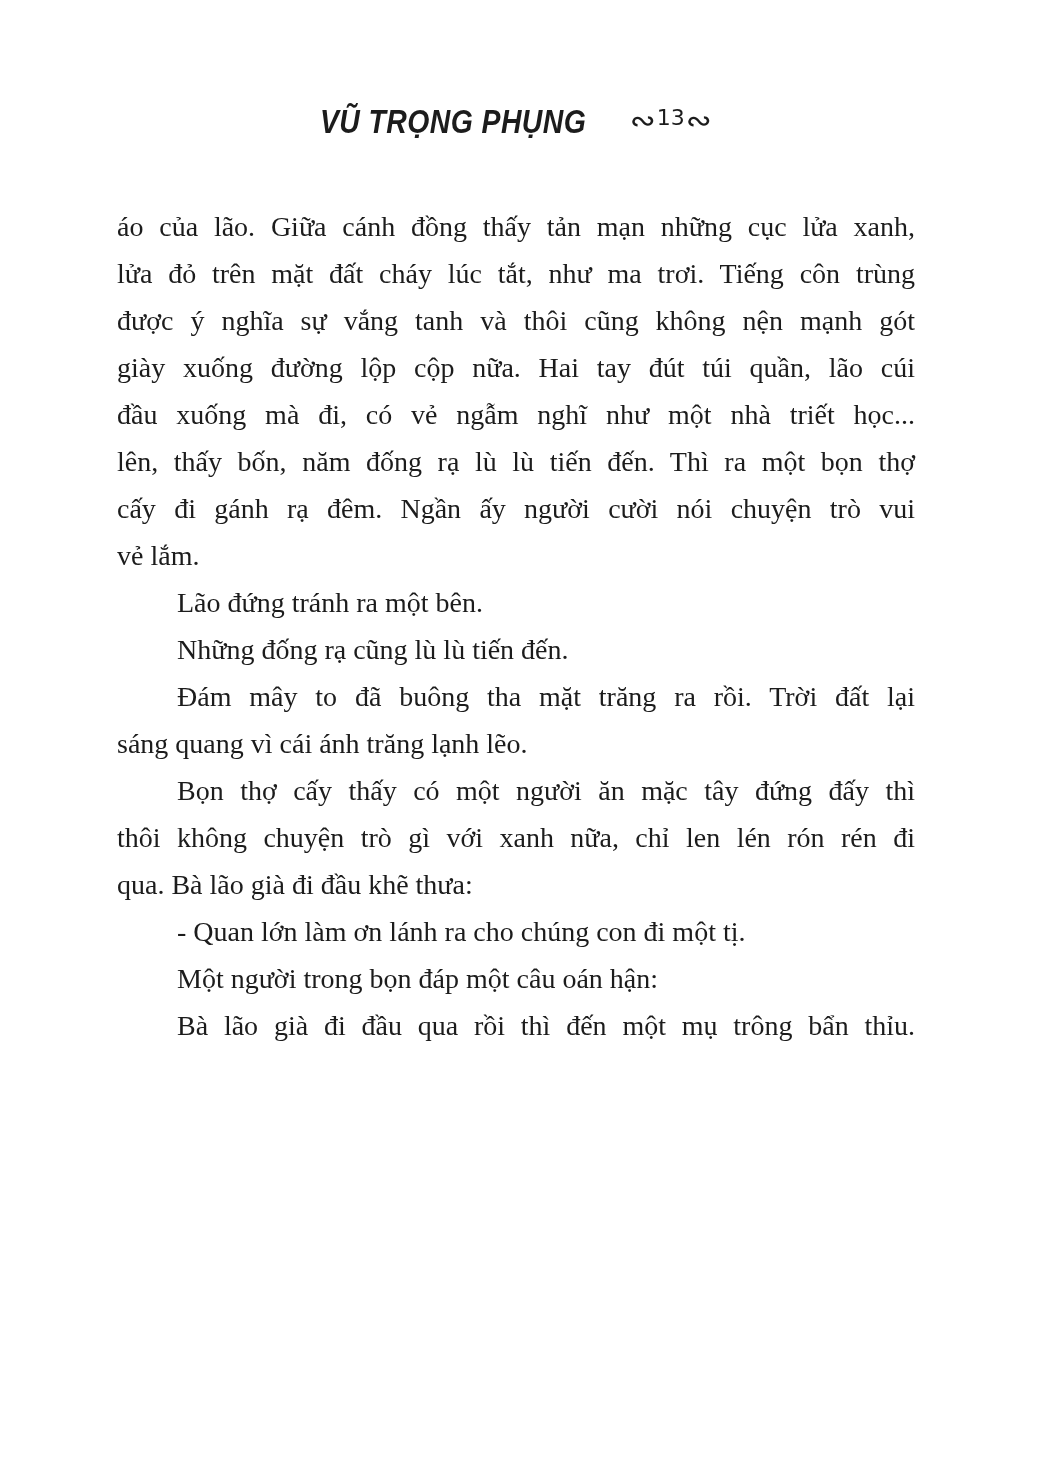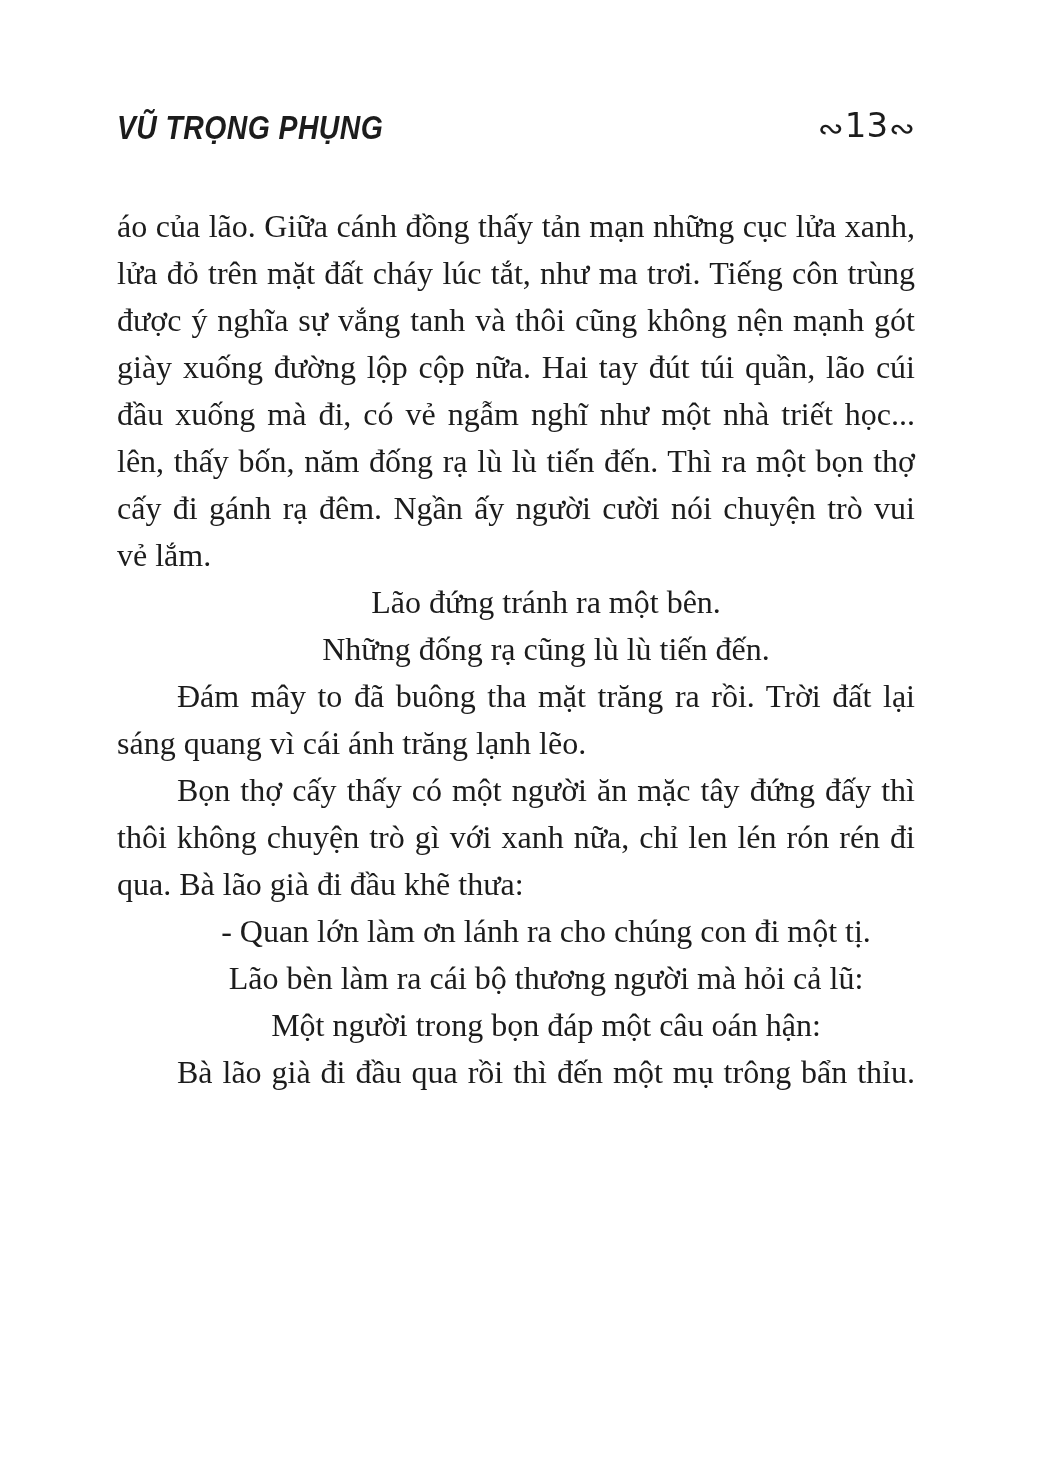--- a/index.html
+++ b/index.html
@@ -14,25 +14,25 @@
     overflow: hidden;
     font-family: "Liberation Serif", serif;
     color: #1c1c1c;
   }
   .page {
     position: absolute;
     inset: 0;
   }
   .header {
     position: absolute;
-    top: 110px;
+    top: 104px;
     left: 117px;
     right: 133px;
     display: flex;
-    justify-content: space-between;
+    justify-content: center;
     align-items: flex-start;
   }
   .author {
     font-family: "Liberation Sans", sans-serif;
     font-weight: bold;
     font-style: italic;
     font-size: 33px;
     line-height: 1.1;
     white-space: nowrap;
     display: inline-block;
@@ -48,43 +48,42 @@
   }
   .orn {
     font-family: "DejaVu Sans", sans-serif;
     font-size: 31px;
     line-height: 1;
     position: relative;
     top: 3px;
   }
   .num {
     font-family: "DejaVu Sans", sans-serif;
-    font-size: 34px;
+    font-size: 22px;
     line-height: 1;
   }
   .body-text {
     position: absolute;
     top: 203px;
     left: 117px;
     width: 798px;
   }
   .ln {
-    font-size: 32px;
+    font-size: 28px;
     line-height: 47px;
     height: 47px;
     text-align: left;
     white-space: normal;
   }
   .j {
     text-align: justify;
     text-align-last: justify;
   }
   .in {
     text-indent: 60px;
-    text-align: center;
   }
   .cond {
     font-size: 25.5px;
     letter-spacing: -0.3px;
   }
 </style>
 </head>
 <body>
 
 <div class="page">
@@ -108,18 +107,17 @@
     <div class="ln j">cấy đi gánh rạ đêm. Ngần ấy người cười nói chuyện trò vui</div>
     <div class="ln">vẻ lắm.</div>
     <div class="ln in">Lão đứng tránh ra một bên.</div>
     <div class="ln in">Những đống rạ cũng lù lù tiến đến.</div>
     <div class="ln in j">Đám mây to đã buông tha mặt trăng ra rồi. Trời đất lại</div>
     <div class="ln">sáng quang vì cái ánh trăng lạnh lẽo.</div>
     <div class="ln in j">Bọn thợ cấy thấy có một người ăn mặc tây đứng đấy thì</div>
     <div class="ln j">thôi không chuyện trò gì với xanh nữa, chỉ len lén rón rén đi</div>
     <div class="ln">qua. Bà lão già đi đầu khẽ thưa:</div>
     <div class="ln in">- Quan lớn làm ơn lánh ra cho chúng con đi một tị.</div>
-    <div class="ln in">Lão bèn làm ra cái bộ thương người mà hỏi cả lũ:</div>
     <div class="ln in">Một người trong bọn đáp một câu oán hận:</div>
     <div class="ln in j">Bà lão già đi đầu qua rồi thì đến một mụ trông bẩn thỉu.</div>
   </div>
 
 </div>
 
 </body></html>

